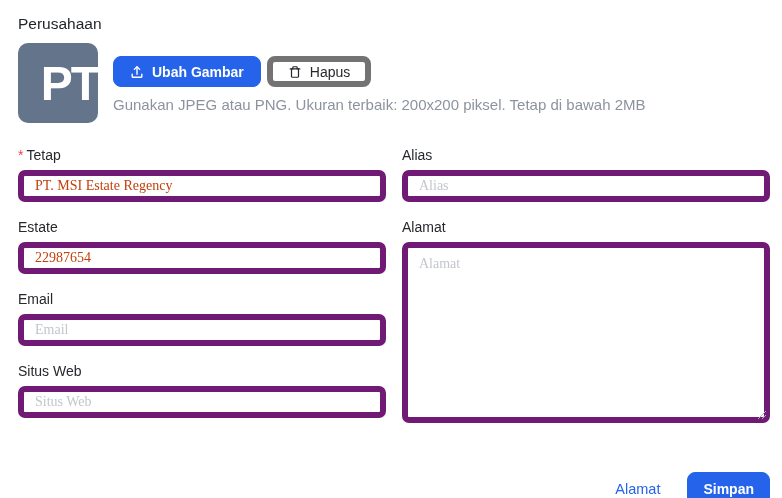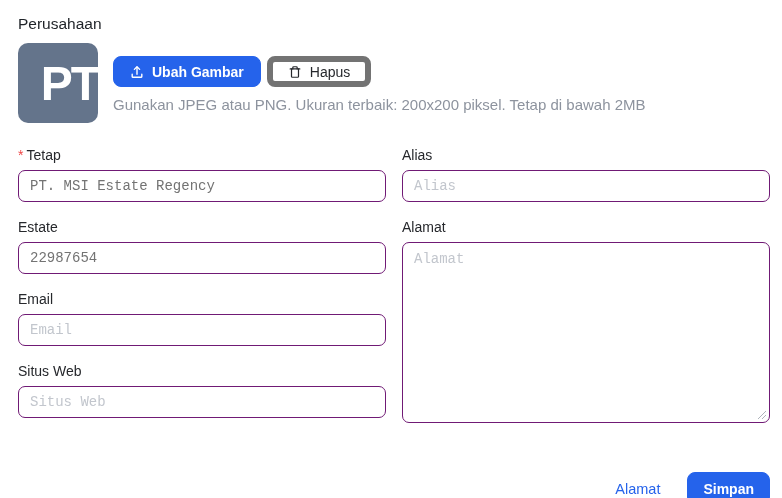--- a/index.html
+++ b/index.html
@@ -35,23 +35,23 @@
   }
   .hint { margin-top: 9px; font-size: 15px; color: #8d939e; }
 
   
   .form { display: flex; gap: 16px; margin-top: 24px; }
   .col { flex: 1 1 0; min-width: 0; }
   .field { margin-bottom: 17px; }
   .field label { display: block; font-size: 14px; color: #26282c; line-height: 16px; margin-bottom: 7px; }
   .req { color: #ef4444; margin-right: 3px; }
   .field input, .field textarea {
-    width: 100%; border: 1px solid #701a75; border-radius: 7px;
-    font-size: 14px; color: #737373; background: #ffffff; outline: none;
-    font-family: Liberation Mono, monospace;
+    width: 100%; border: 6px solid #701a75; border-radius: 7px;
+    font-size: 14px; color: #c2410c; background: #ffffff; outline: none;
+    font-family: Liberation Serif, serif;
   }
   .field input { height: 32px; padding: 0 11px; }
   .field textarea { height: 181px; padding: 8px 11px; resize: none; display: block; }
   .field input::placeholder, .field textarea::placeholder { color: #c2c6cd; }
   .textarea-wrap { position: relative; }
   .resize-handle { position: absolute; right: 3px; bottom: 3px; width: 10px; height: 10px; }
 
   
   .footer { display: flex; justify-content: flex-end; align-items: center; gap: 27px; margin-top: 32px; }
   .cancel-link { color: #2563eb; font-size: 14.5px; text-decoration: none; cursor: pointer; }

